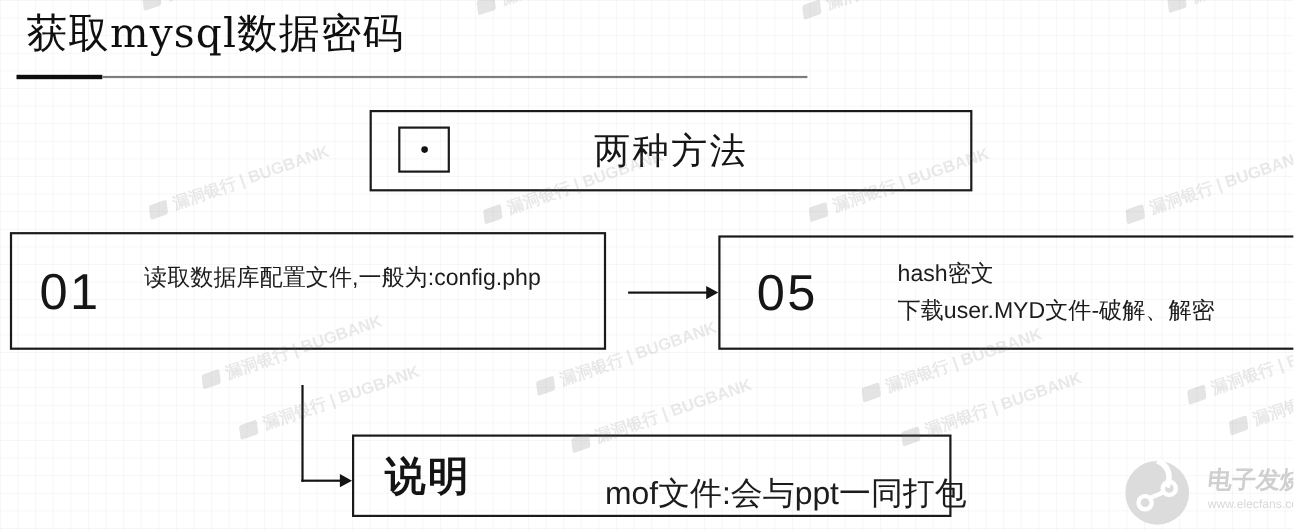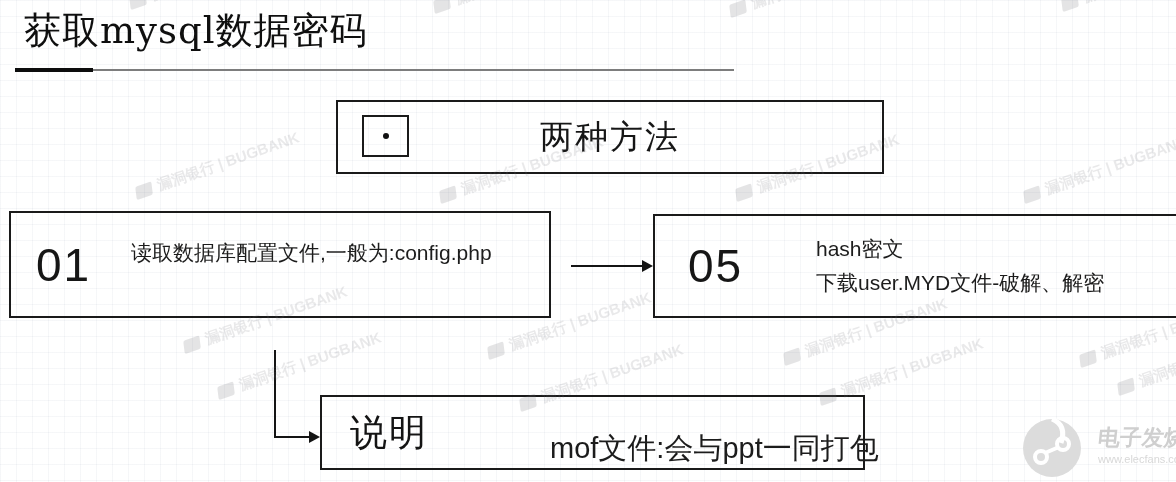--- a/index.html
+++ b/index.html
@@ -70,21 +70,21 @@
   .mid-arrow-head{left:642px;top:260px;}
   .elbow-v{left:274px;top:350px;height:88px;}
   .elbow-h{left:274px;top:436px;width:36px;}
   .elbow-head{left:309px;top:431px;}
 
   
   .note-box{left:320px;top:395px;width:545px;height:75px;}
   .note-label{
     position:absolute;left:28px;top:0;height:100%;
     display:flex;align-items:center;
-    font-size:37px;font-weight:400;letter-spacing:2px;color:#141414;
+    font-size:37px;font-weight:700;letter-spacing:2px;color:#141414;
   }
   .note-text{
     position:absolute;left:228px;top:16px;height:100%;
     display:flex;align-items:center;
     font-size:29px;color:#1c1c1c;white-space:nowrap;
   }
 
   
   .wm{
     position:absolute;display:flex;align-items:center;gap:6px;

